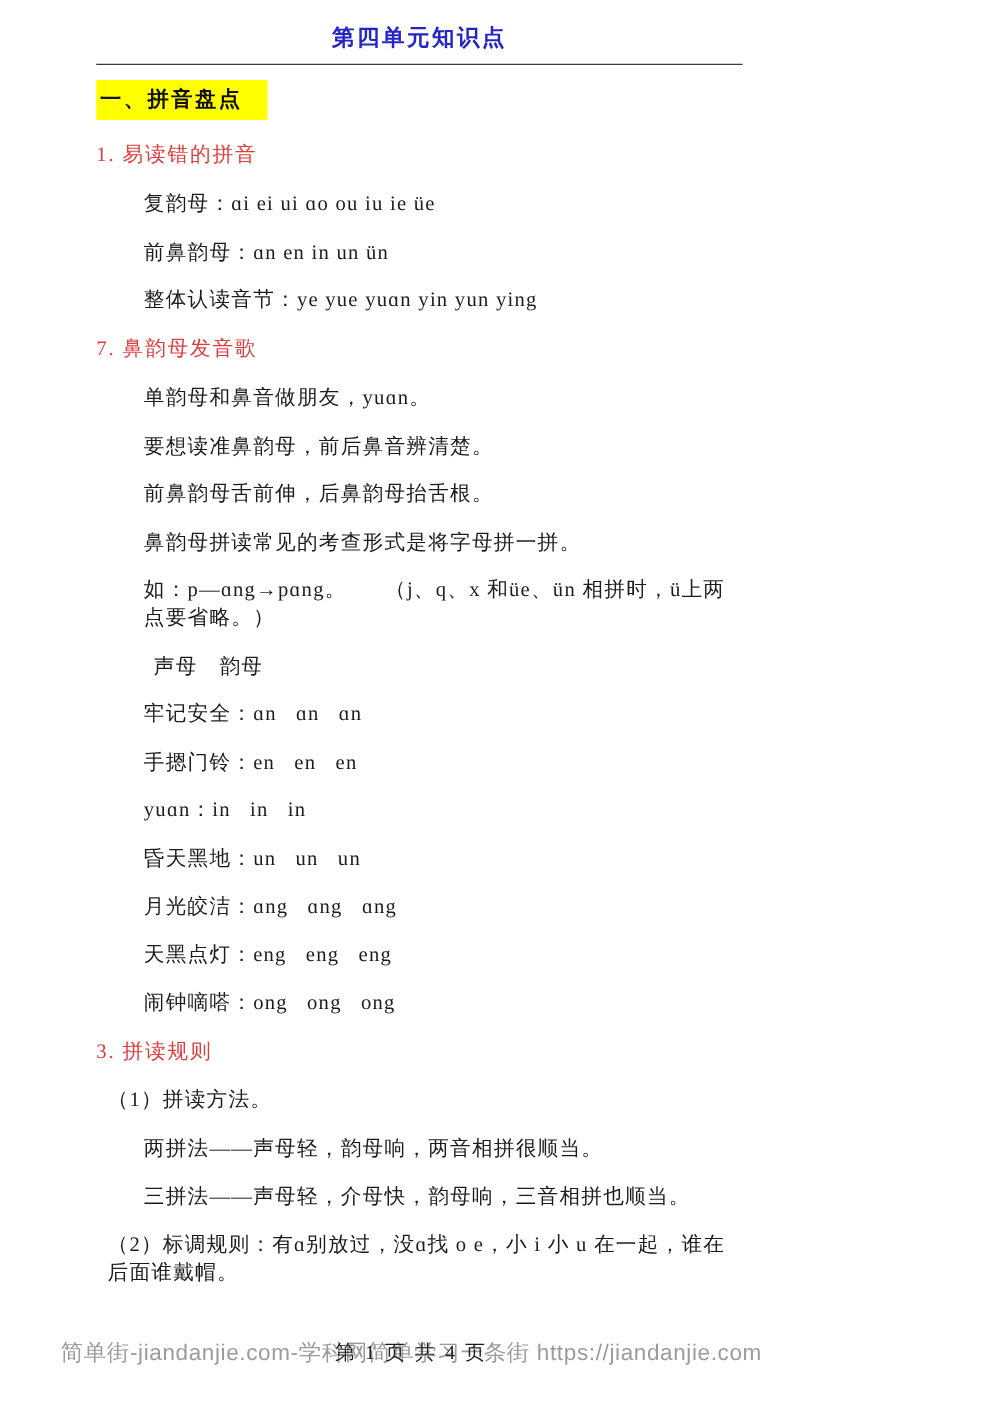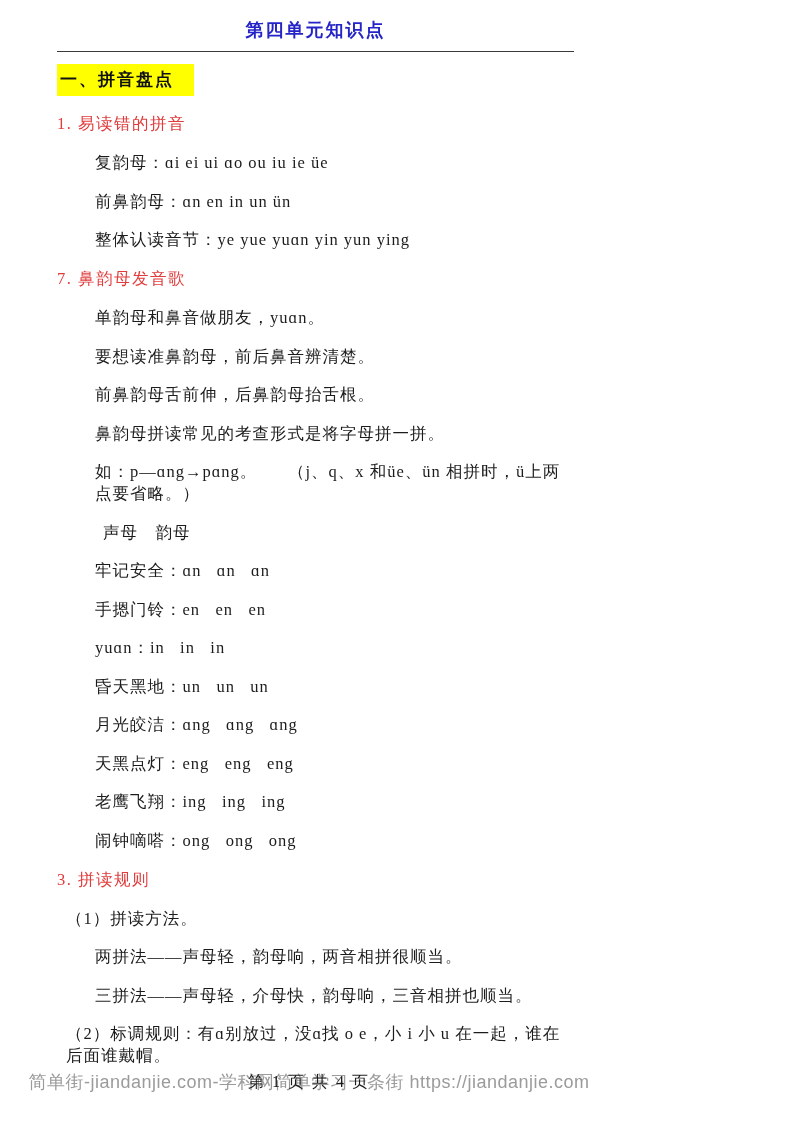--- a/index.html
+++ b/index.html
@@ -5,20 +5,21 @@
   html,body{margin:0;padding:0;background:#ffffff;}
   .page{
     position:relative;
     width:630px;height:1122px;
     background:#ffffff;
     font-family:"Liberation Serif", serif;
     color:#1c1c1c;
     overflow:hidden;
     box-sizing:border-box;
     padding:18px 56px 0 57px;
+    margin-left:20px;
   }
   .doc-title{
     text-align:center;
     color:#2424c8;
     font-weight:700;
     font-size:18px;
     letter-spacing:2px;
     line-height:24px;
   }
   .rule{
@@ -102,21 +103,20 @@
     <div class="line indent1">前鼻韵母舌前伸，后鼻韵母抬舌根。</div>
     <div class="line indent1">鼻韵母拼读常见的考查形式是将字母拼一拼。</div>
     <div class="line indent1">如：p—ɑng→pɑng。      （j、q、x 和üe、ün 相拼时，ü上两点要省略。）</div>
     <div class="line indent2">声母　韵母</div>
     <div class="line indent1">牢记安全：ɑn   ɑn   ɑn</div>
     <div class="line indent1">手摁门铃：en   en   en</div>
     <div class="line indent1">yuɑn：in   in   in</div>
     <div class="line indent1">昏天黑地：un   un   un</div>
     <div class="line indent1">月光皎洁：ɑng   ɑng   ɑng</div>
     <div class="line indent1">天黑点灯：eng   eng   eng</div>
-    <div class="line indent1">老鹰飞翔：ing   ing   ing</div>
     <div class="line indent1">闹钟嘀嗒：ong   ong   ong</div>
 
     <div class="red-heading">3. 拼读规则</div>
     <div class="line indent0">（1）拼读方法。</div>
     <div class="line indent1">两拼法——声母轻，韵母响，两音相拼很顺当。</div>
     <div class="line indent1">三拼法——声母轻，介母快，韵母响，三音相拼也顺当。</div>
     <div class="line indent0">（2）标调规则：有ɑ别放过，没ɑ找 o e，小 i 小 u 在一起，谁在后面谁戴帽。</div>
 
   </div>
 

